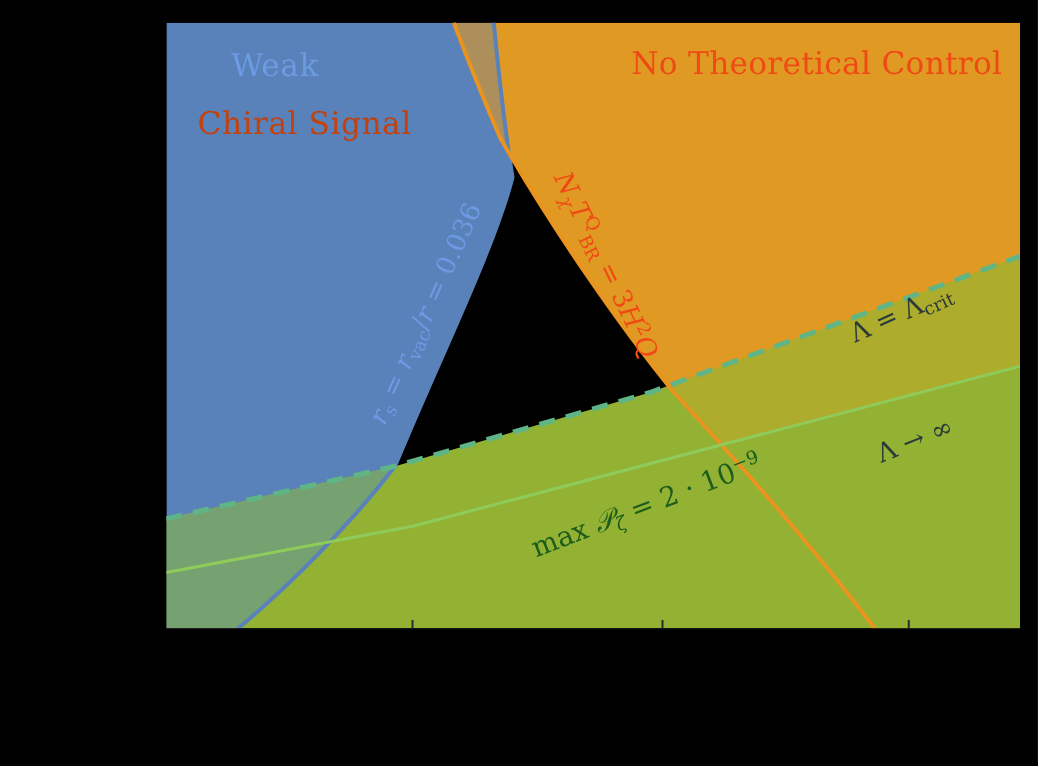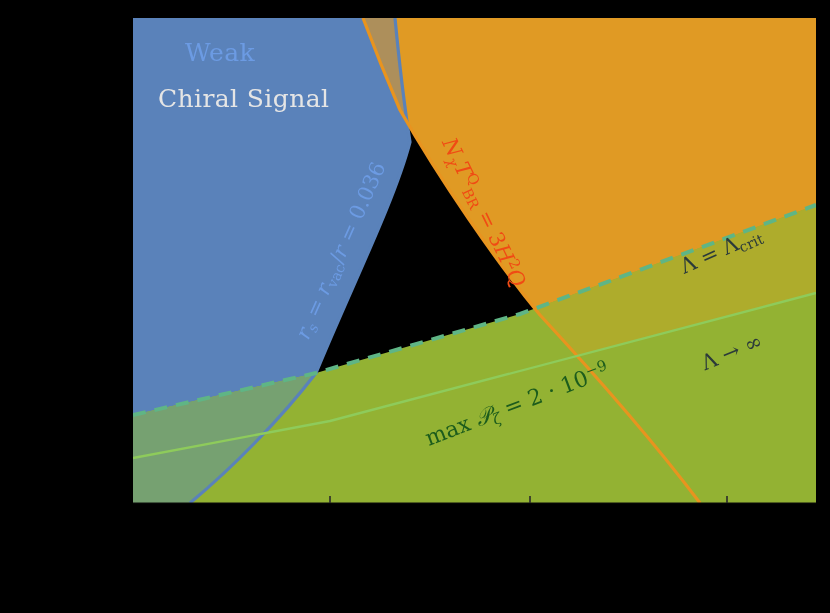--- a/index.html
+++ b/index.html
@@ -33,21 +33,21 @@
   }
   .lbl-weak1 {
     left: 185px; top: 38px;
     font-size: 25px;
     color: #6C9BE3;
     letter-spacing: 0.4px;
   }
   .lbl-weak2 {
     left: 158px; top: 84px;
     font-size: 25px;
-    color: #e5e5e5;
+    color: #c2410c;
     letter-spacing: 0.4px;
   }
   .lbl-notc {
     left: 505px; top: 36px;
     font-size: 25px;
     color: #F04A14;
     letter-spacing: 0.2px;
   }
   .lbl-incompat {
     left: 288px; top: 458px;
@@ -195,20 +195,21 @@
       <line x1="330" y1="503" x2="330" y2="496" stroke="#2A2A2A" stroke-width="1.6"></line>
       <line x1="530" y1="503" x2="530" y2="496" stroke="#2A2A2A" stroke-width="1.6"></line>
       <line x1="727" y1="503" x2="727" y2="496" stroke="#2A2A2A" stroke-width="1.6"></line>
     </g>
   </svg>
 
   <div class="region-label lbl-weak1">Weak</div>
 
   <div class="region-label lbl-weak2">Chiral Signal</div>
 
+  <div class="region-label lbl-notc">No Theoretical Control</div>
 
 
   <div class="region-label lbl-rs">
     <span class="mth">r</span><sub class="smi">s</sub>
     <span>=</span>
     <span class="mth">r</span><sub class="sm">vac</sub><span>/</span><span class="mth">r</span>
     <span>=</span>
     <span>0.036</span>
   </div>
 

